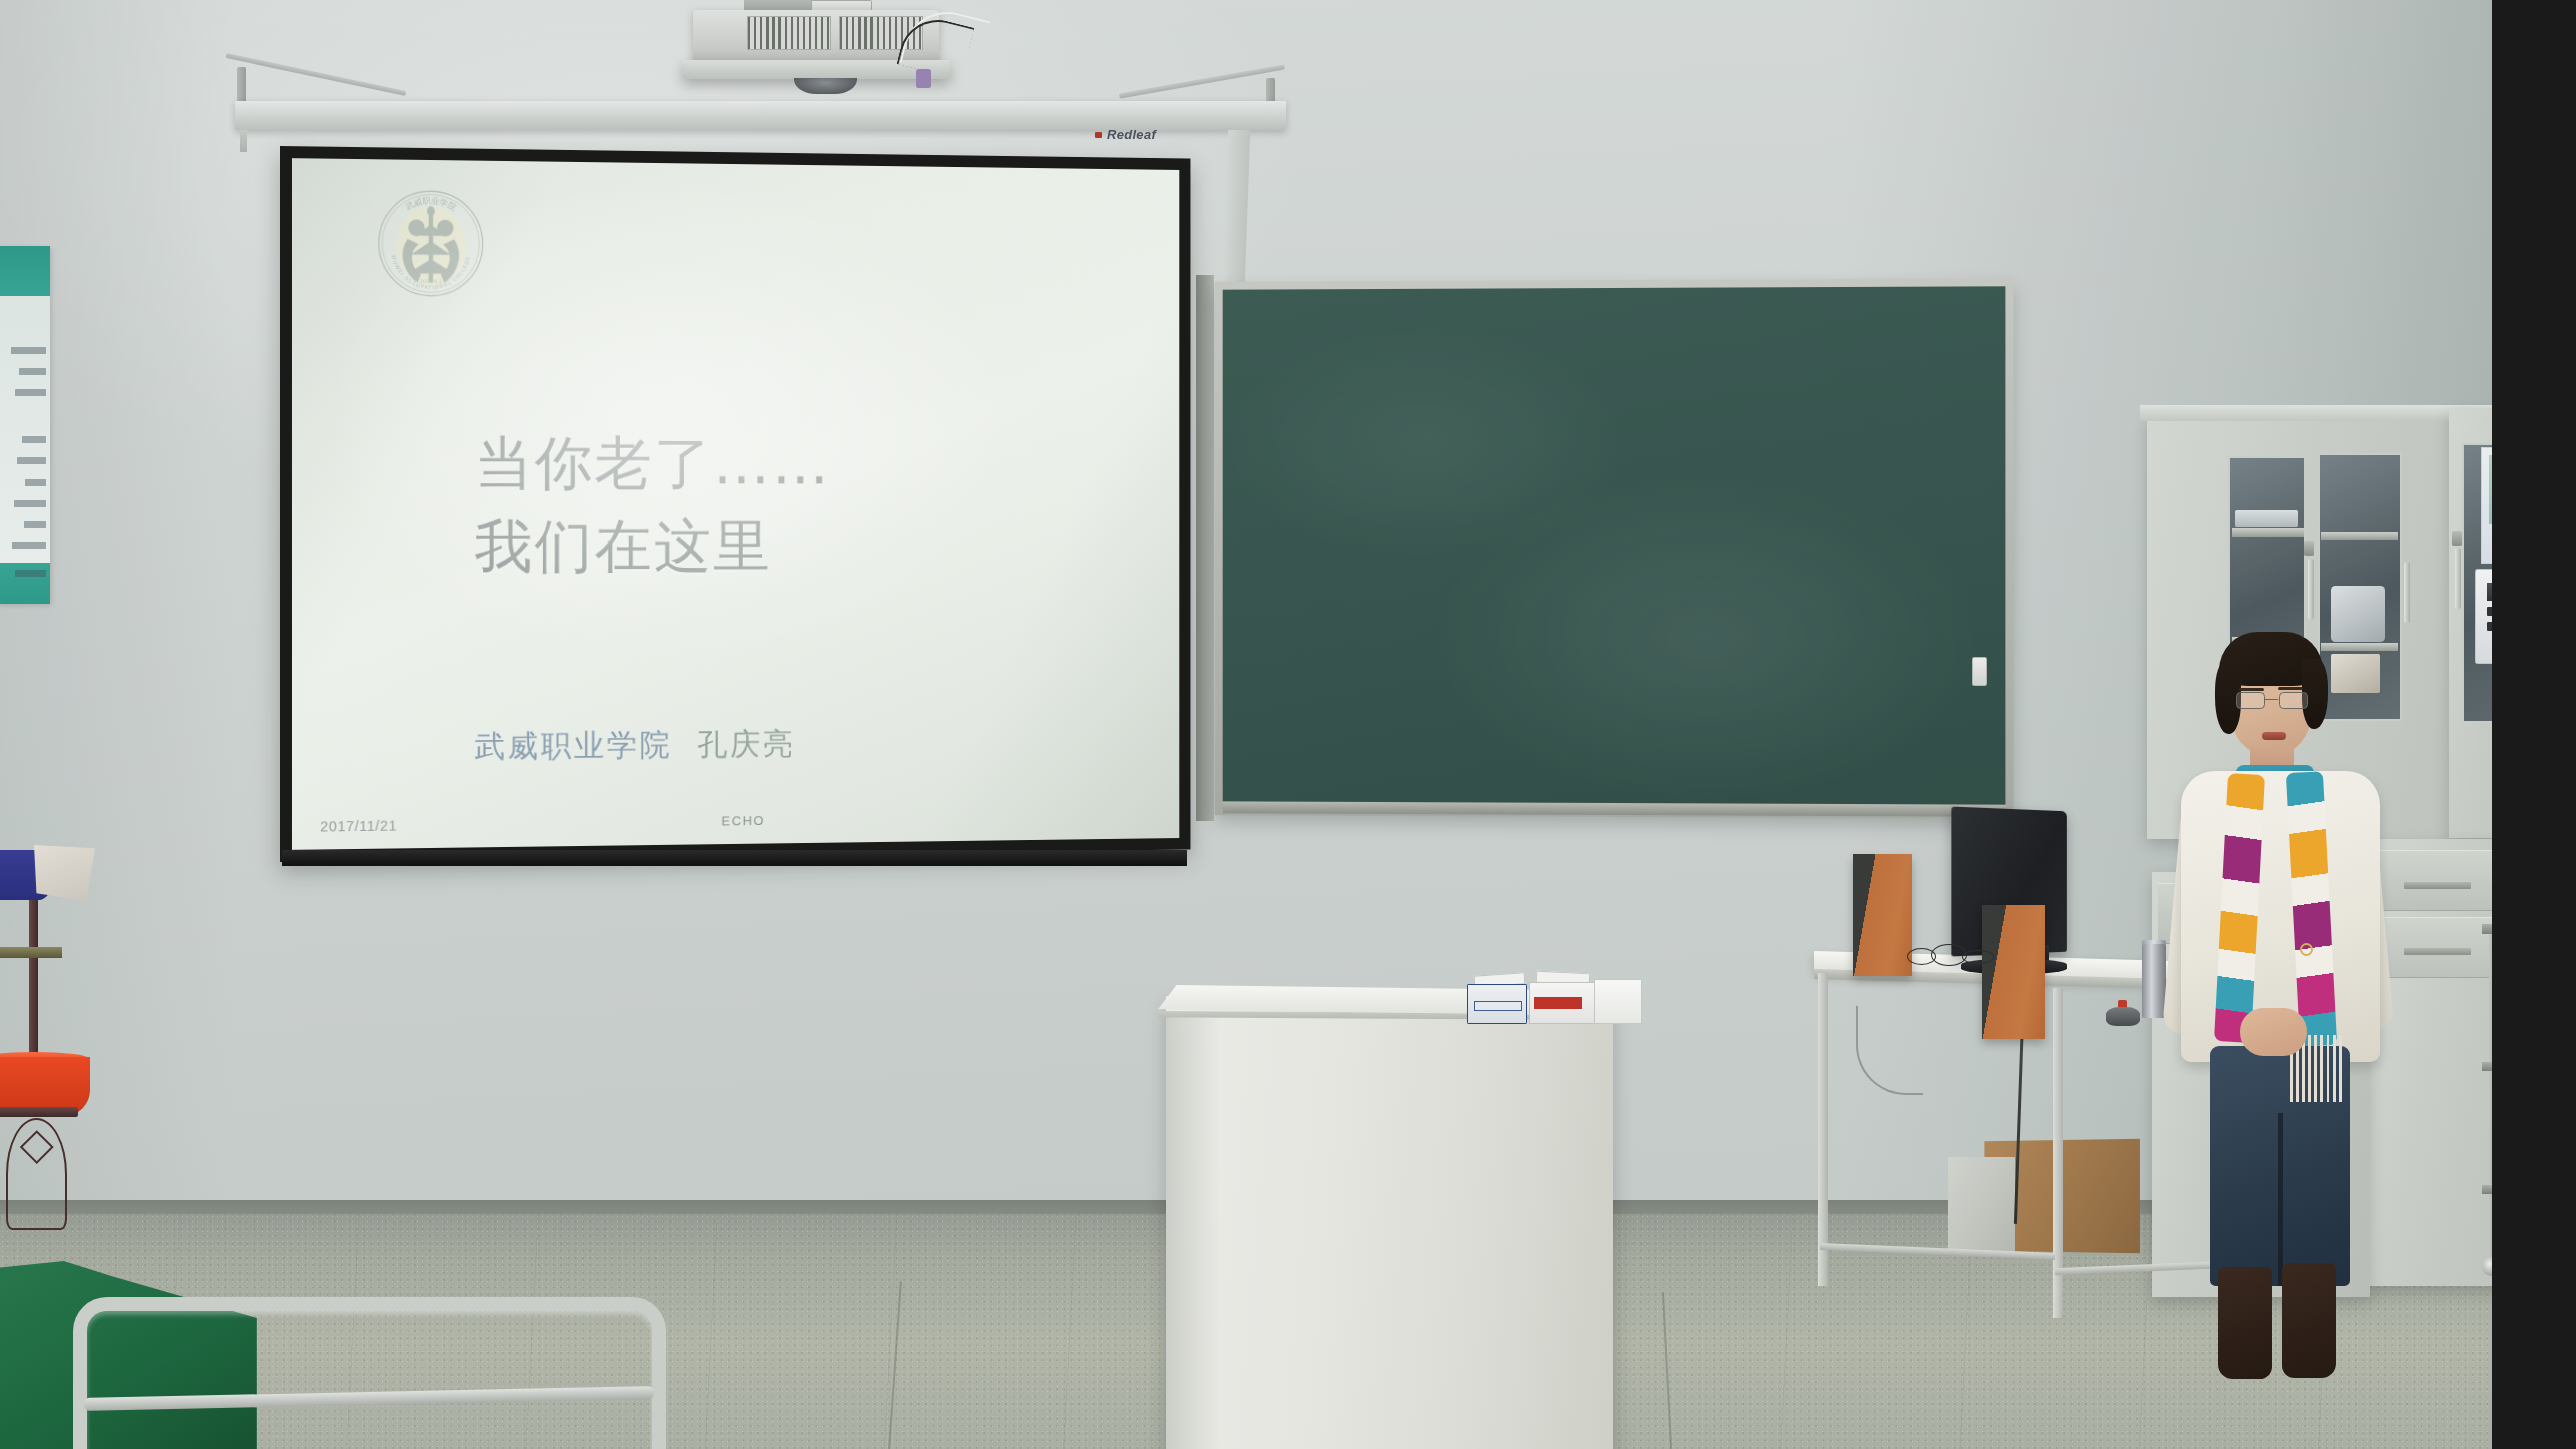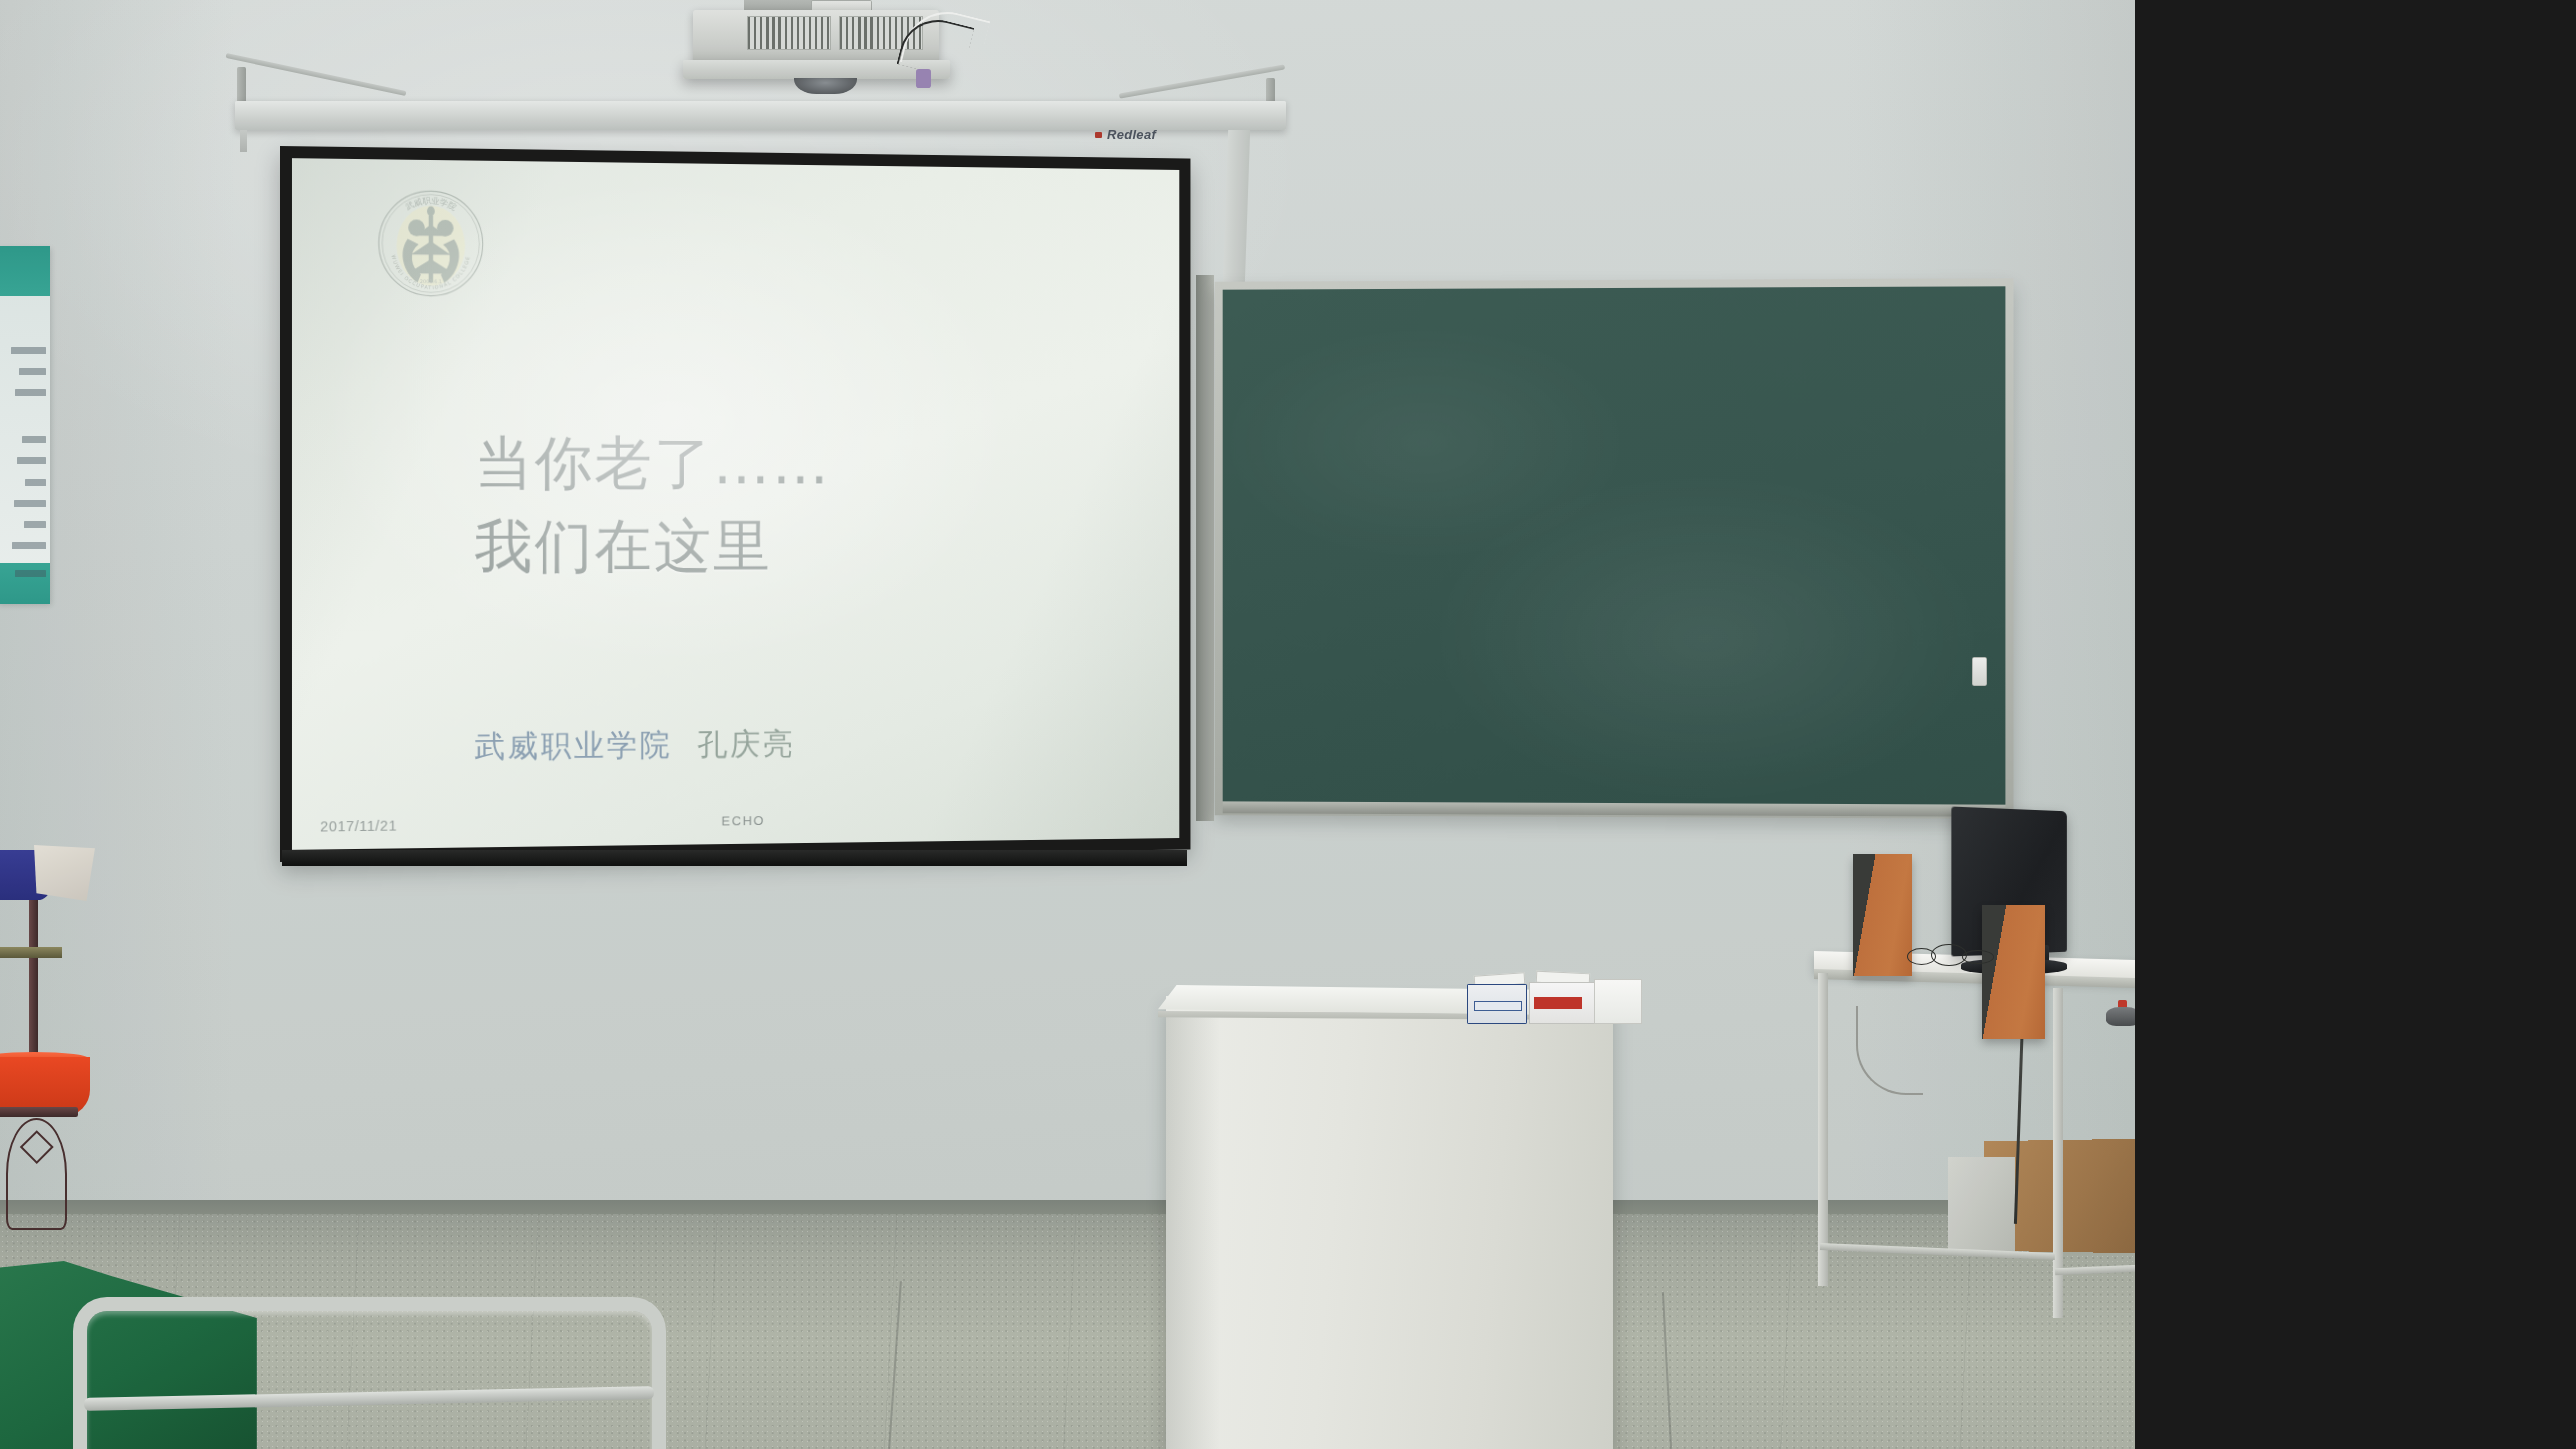--- a/index.html
+++ b/index.html
@@ -1,21 +1,21 @@
 <!DOCTYPE html>
 <html style="font-size:9px"><head>
 <meta charset="utf-8">
 <style>
   * { margin:0; padding:0; box-sizing:border-box; }
   html,body { background:#1a1a1a; }
   body { font-family:"Liberation Sans", sans-serif; }
 
   #scene {
     position:relative;
-    width:2135px; height:1449px;
+    width:2492px; height:1449px;
     overflow:hidden;
     background:#fef9c3;
   }
 
   
   .wall {
     position:absolute; left:0; top:0; width:2576px; height:1449px;
     background:
       radial-gradient(ellipse 1006px 503px at 615px 168px, rgba(255,255,255,.30), rgba(255,255,255,0) 70%),
       linear-gradient(177deg, #d9dedc 0%, #d2d8d6 35%, #cbd2cf 70%, #c4cbc8 100%);

